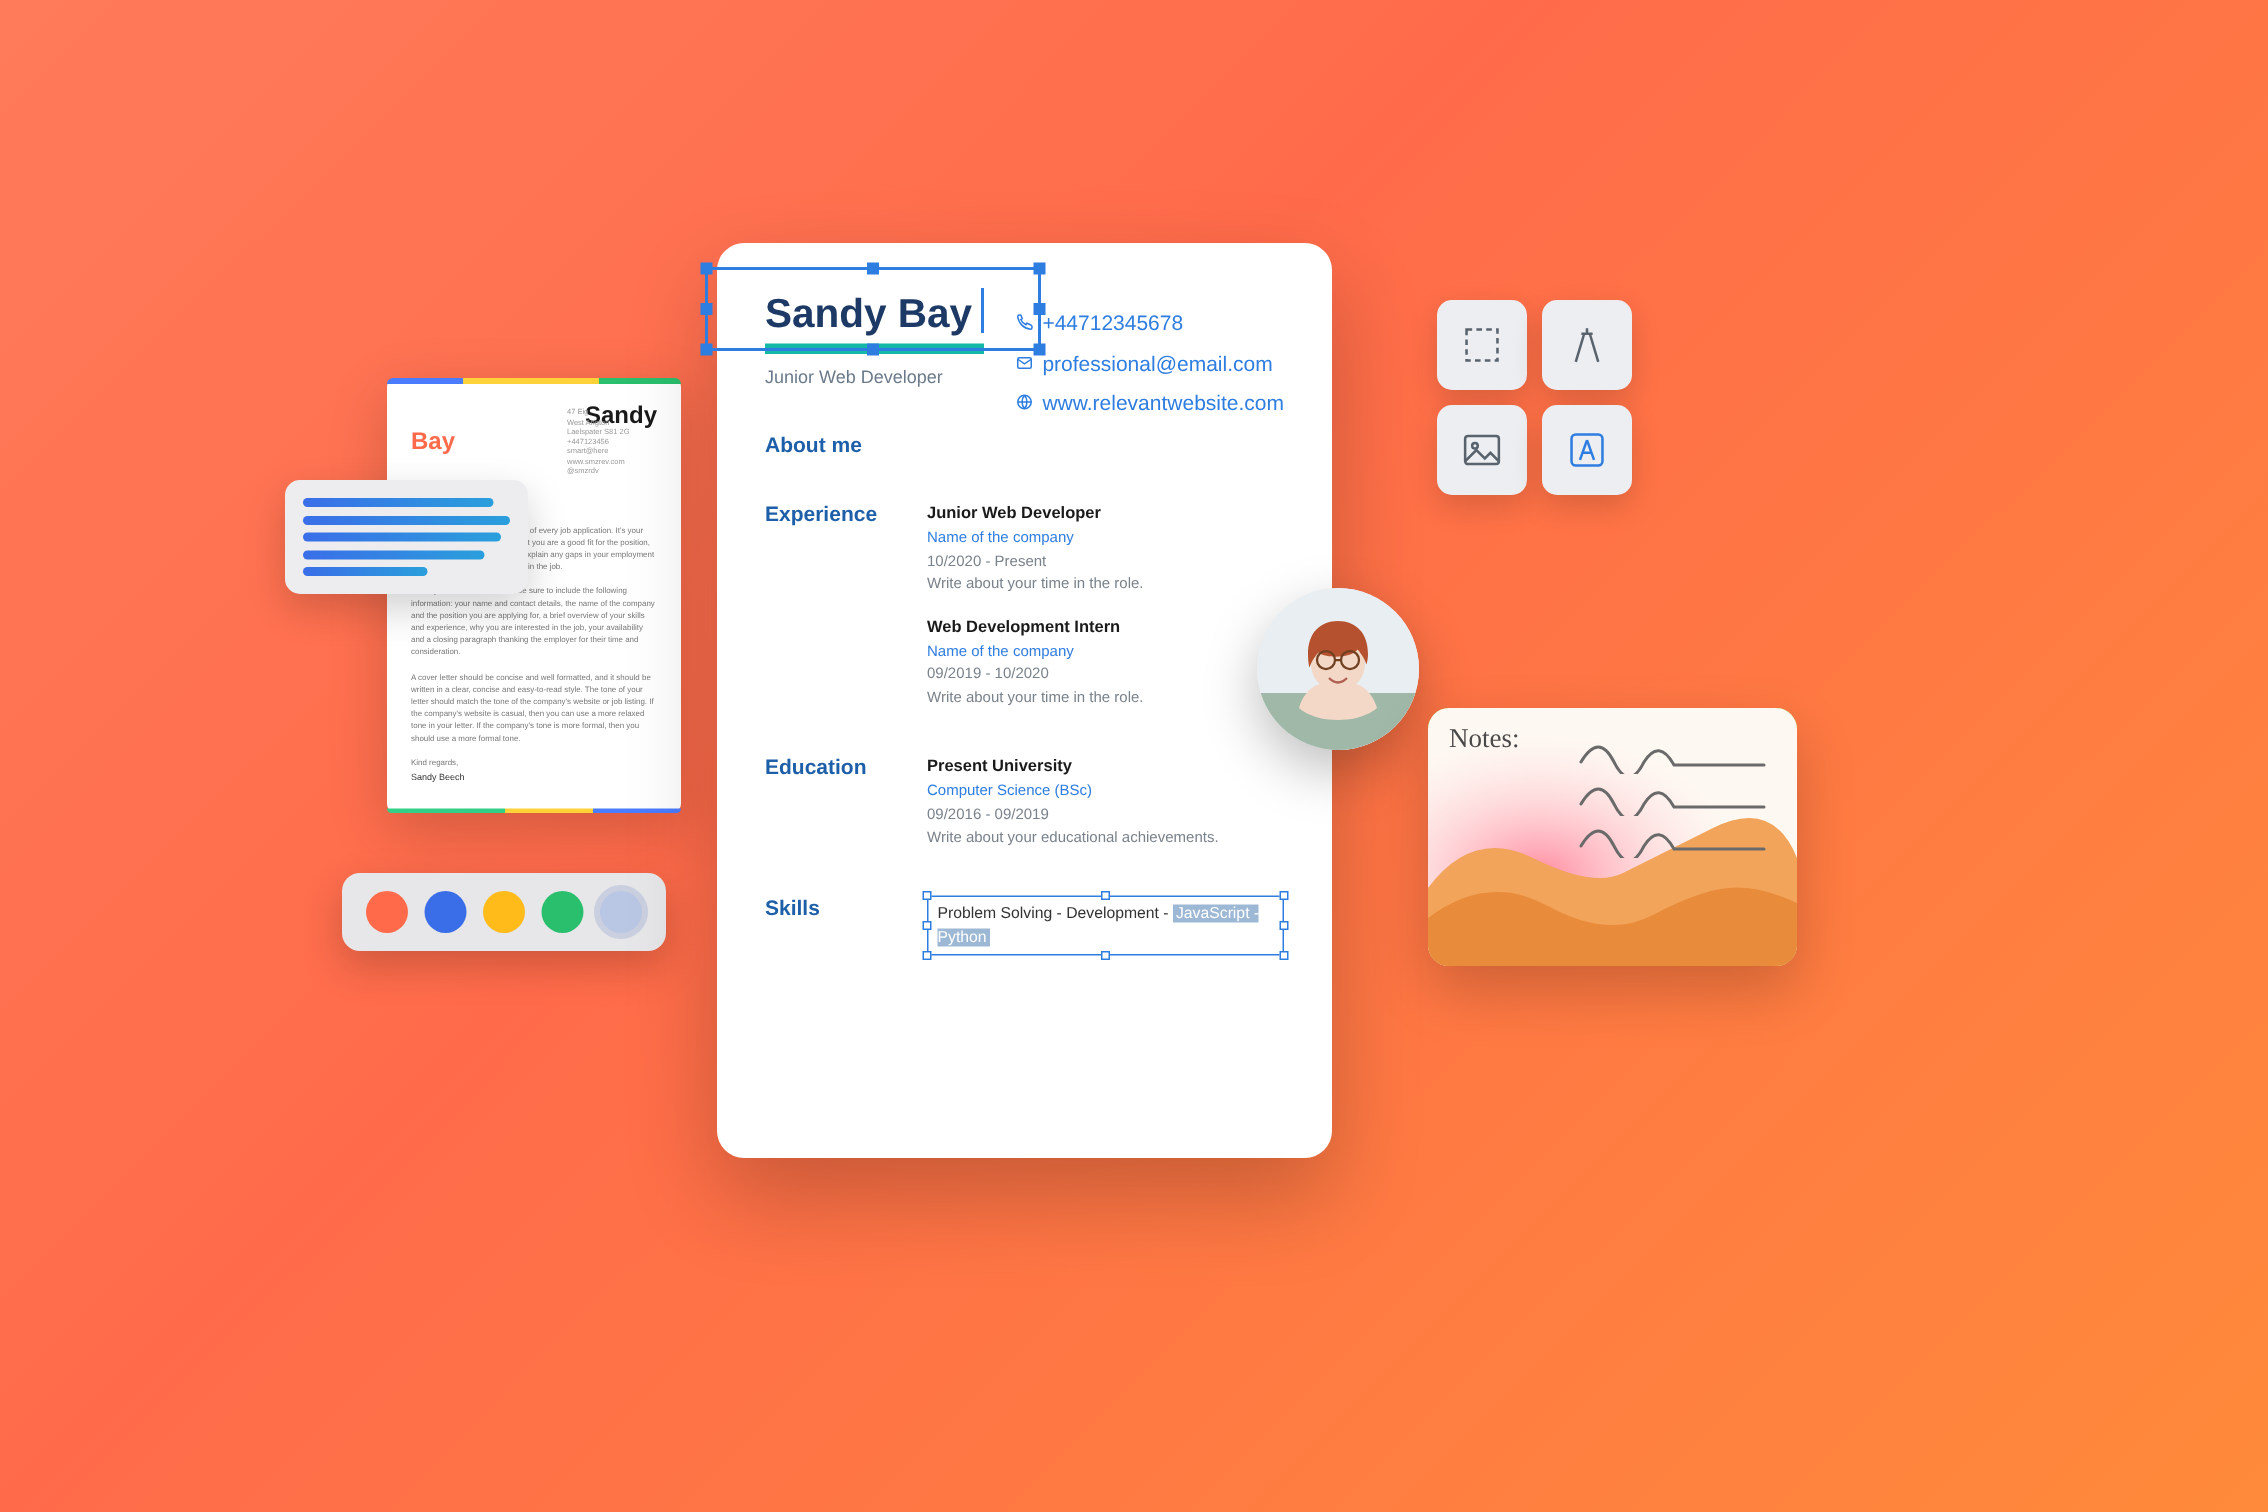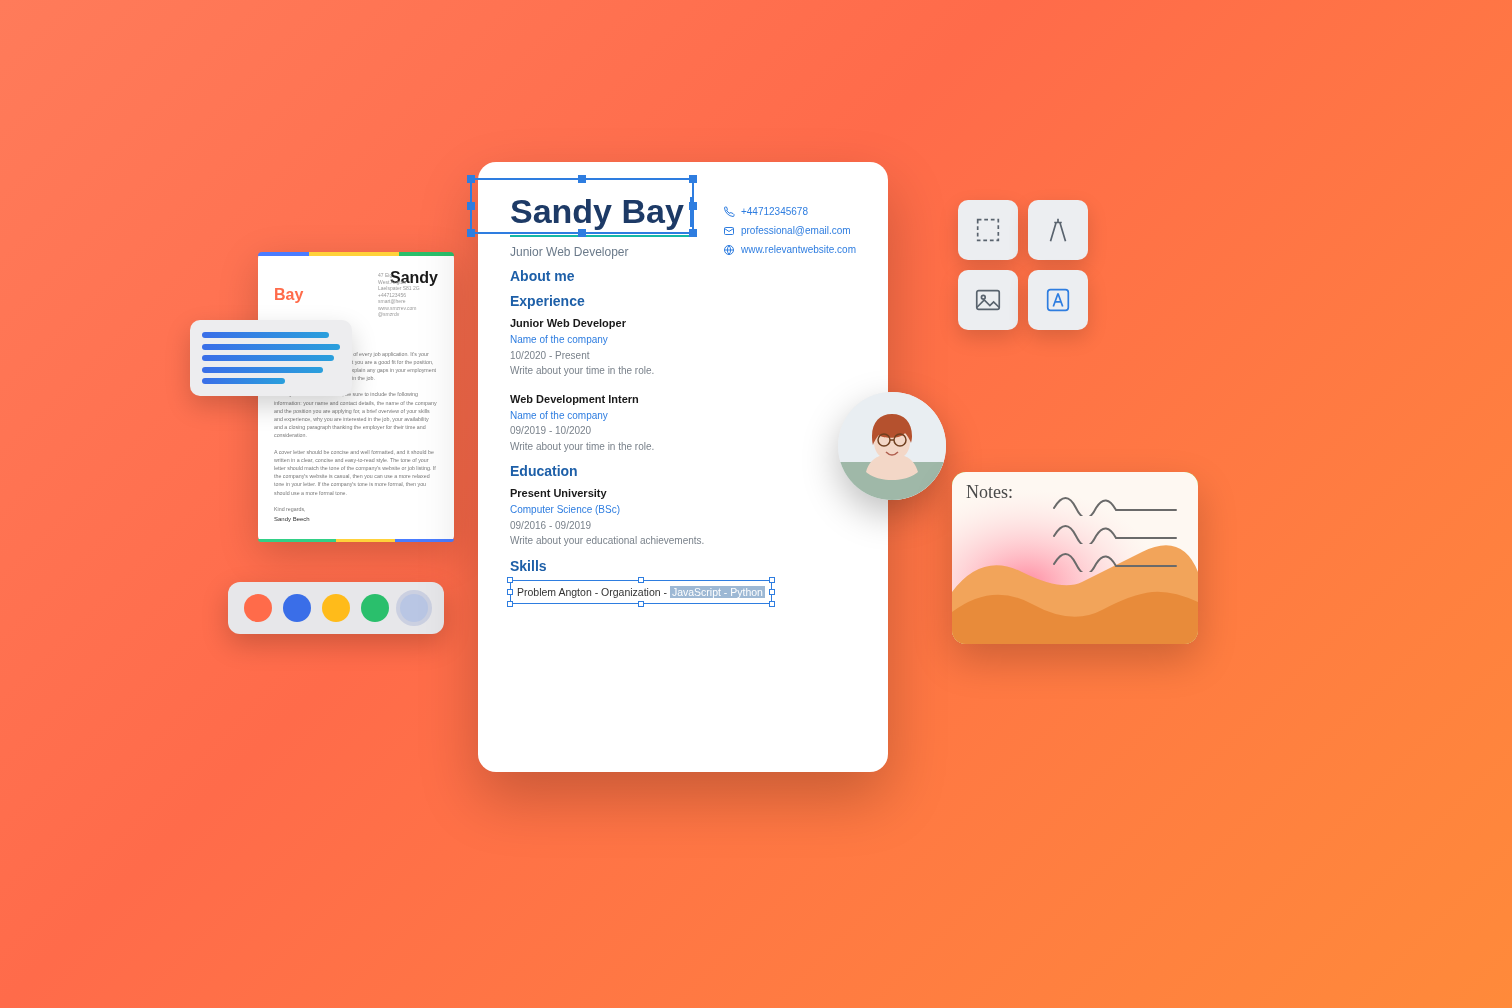--- a/index.html
+++ b/index.html
@@ -86,32 +86,32 @@
     border: 2px solid #2e7de0;
     background: transparent;
     pointer-events:none;
   }
   .sel-frame .h { position:absolute; width:8px; height:8px; background:#2e7de0; }
   .sel-frame .tl{ left:-5px; top:-5px;} .sel-frame .tr{ right:-5px; top:-5px;}
   .sel-frame .bl{ left:-5px; bottom:-5px;} .sel-frame .br{ right:-5px; bottom:-5px;}
   .sel-frame .ml{ left:-5px; top:calc(50% - 4px);} .sel-frame .mr{ right:-5px; top:calc(50% - 4px);}
   .sel-frame .mt{ top:-5px; left:calc(50% - 4px);} .sel-frame .mb{ bottom:-5px; left:calc(50% - 4px);}
   .resume h1 {
-    font-size: 34px; font-weight:800; color:#1d3a66;
-    border-bottom: 2px solid #14b8a6;
+    font-size: 27px; font-weight:800; color:#1d3a66;
+    border-bottom: 7px solid #14b8a6;
     display:inline-block; padding-bottom:4px;
   }
   .resume h1::after { content:""; display:inline-block; width:2px; height:30px; background:#2e7de0; margin-left:6px; vertical-align:-4px; }
   .resume .subtitle { font-size:12px; color:#6b7a8a; margin-top:8px; }
 
-  .contact { position:absolute; right:32px; top:40px; font-size:10px; color:#2e7de0; line-height:1.9; }
+  .contact { position:absolute; right:32px; top:40px; font-size:14px; color:#2e7de0; line-height:1.9; }
   .contact .c-row { display:flex; align-items:center; gap:6px; }
   .contact .ic { width:12px; height:12px; display:inline-flex; align-items:center; justify-content:center; color:#2e7de0; }
 
-  .section { display:flex; gap:6px; margin-top:9px;flex-direction:column; }
+  .section { display:flex; gap:22px; margin-top:30px; }
   .section .label { width:86px; font-size:14px; font-weight:700; color:#1d5fa8; flex:none; }
   .section .body  { flex:1; font-size:10px; color:#7a828b; line-height:1.55; }
   .section .body strong { color:#1a1a1a; font-size:11px; font-weight:700; }
   .section .body .link { color:#2e7de0; }
   .section .body .gap { height:12px; }
 
   
   .skills-box {
     border:1px solid #2e7de0; padding:3px 6px; font-size:10.5px; color:#333;
     position:relative; display:inline-block;
@@ -265,21 +265,21 @@
       <span class="link">Computer Science (BSc)</span><br>
       <span>09/2016 - 09/2019</span><br>
       <span>Write about your educational achievements.</span>
     </div>
   </div>
 
   <div class="section">
     <div class="label">Skills</div>
     <div class="body">
       <span class="skills-box">
-        <span>Problem Angton - Organization - </span><span class="hl">JavaScript - Python</span>
+        <span>Problem Solving - Development - </span><span class="hl">JavaScript - Python</span>
         <span class="h tl"></span><span class="h tr"></span><span class="h bl"></span><span class="h br"></span>
         <span class="h ml"></span><span class="h mr"></span><span class="h mt"></span><span class="h mb"></span>
       </span>
     </div>
   </div>
 </div>
 
 <div class="sel-frame">
   <span class="h tl"></span>
     <span class="h tr"></span>

